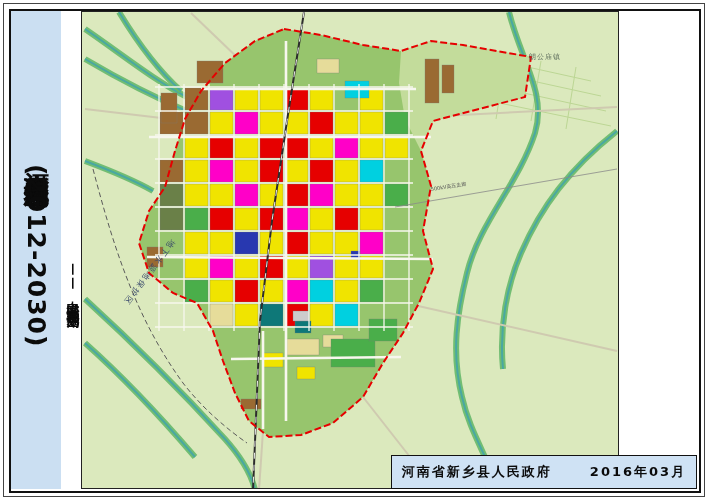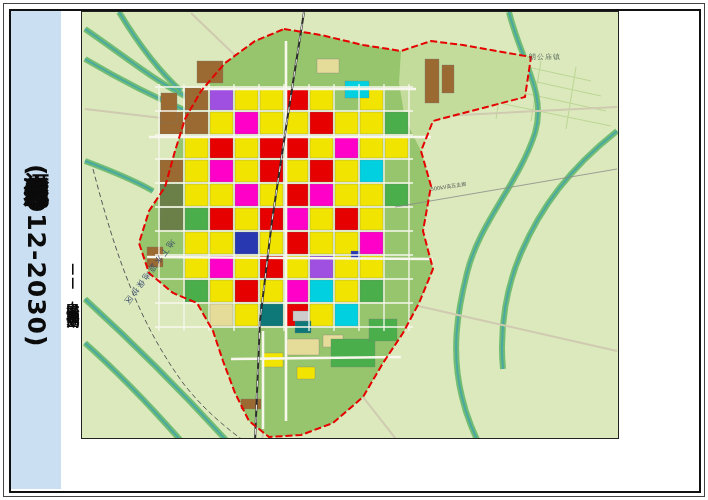--- a/index.html
+++ b/index.html
@@ -9,21 +9,21 @@
   .frame-inner{position:absolute;left:9px;top:9px;width:688px;height:480px;border:2px solid #111;}
   
   #title-strip{position:absolute;left:11px;top:11px;width:50px;height:478px;background:#cbdff2;
                border-right:1.5px solid #111;display:flex;align-items:center;justify-content:center;}
   #title-strip .vtext{writing-mode:vertical-rl;font-size:25px;font-weight:bold;color:#0b0b0b;
                letter-spacing:1px;line-height:50px;white-space:nowrap;}
   #subtitle-strip{position:absolute;left:61px;top:11px;width:20px;height:478px;background:#ffffff;}
   #subtitle-strip .vtext{position:absolute;left:3px;top:252px;writing-mode:vertical-rl;
                font-size:12.5px;font-weight:600;color:#0b0b0b;letter-spacing:1.5px;white-space:nowrap;}
   
-  #map-wrap{position:absolute;left:81px;top:11px;width:538px;height:428px;border:1px solid #222;
+  #map-wrap{position:absolute;left:81px;top:11px;width:538px;height:478px;border:1px solid #222;
             box-sizing:border-box;background:#dbe9bd;overflow:hidden;}
   #map-svg{position:absolute;left:0;top:0;}
   
   #right-panel{position:absolute;left:619px;top:11px;width:78px;height:478px;background:#ffffff;}
   
   #title-block{position:absolute;left:391px;top:455px;width:306px;height:34px;background:#cfe2f4;
                border:1px solid #111;box-sizing:border-box;display:flex;align-items:center;
                justify-content:center;gap:38px;}
   #title-block span{font-size:13px;font-weight:bold;color:#0b0b0b;letter-spacing:2px;}
 </style>
@@ -216,13 +216,17 @@
         <text transform="translate(430,190) rotate(-9)" font-size="5" fill="#555555" letter-spacing="0" font-family="&quot;DejaVu Sans&quot;,sans-serif">500kV高压走廊</text>
       </svg>
   </div>
 
   <div id="right-panel">
     
 
     
   </div>
 
+  <div id="title-block">
+    <span>河南省新乡县人民政府</span>
+    <span>2016年03月</span>
+  </div>
 </div>
 
 </body></html>

